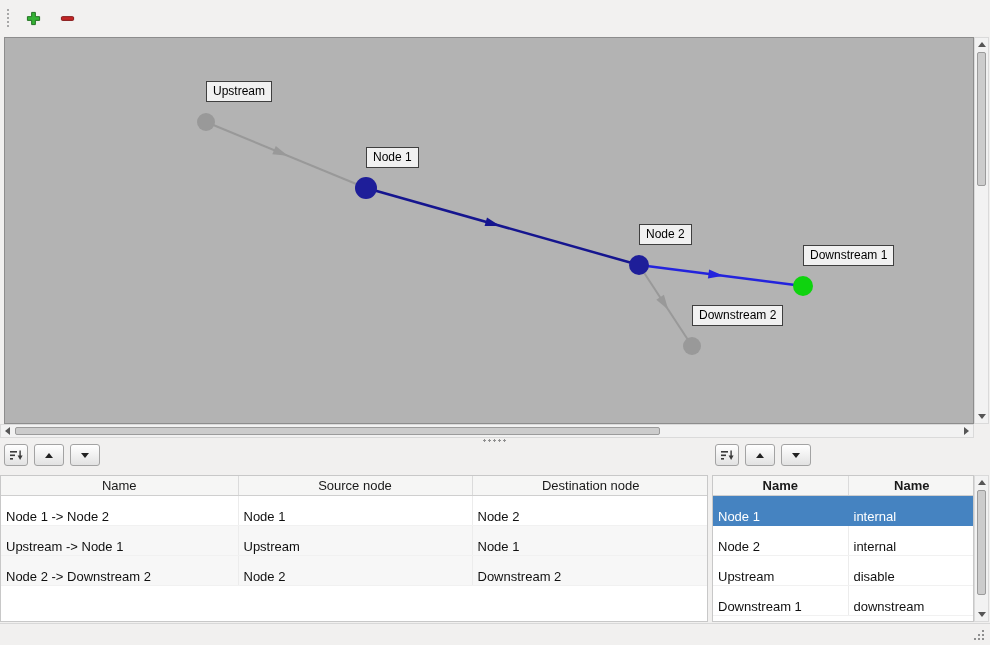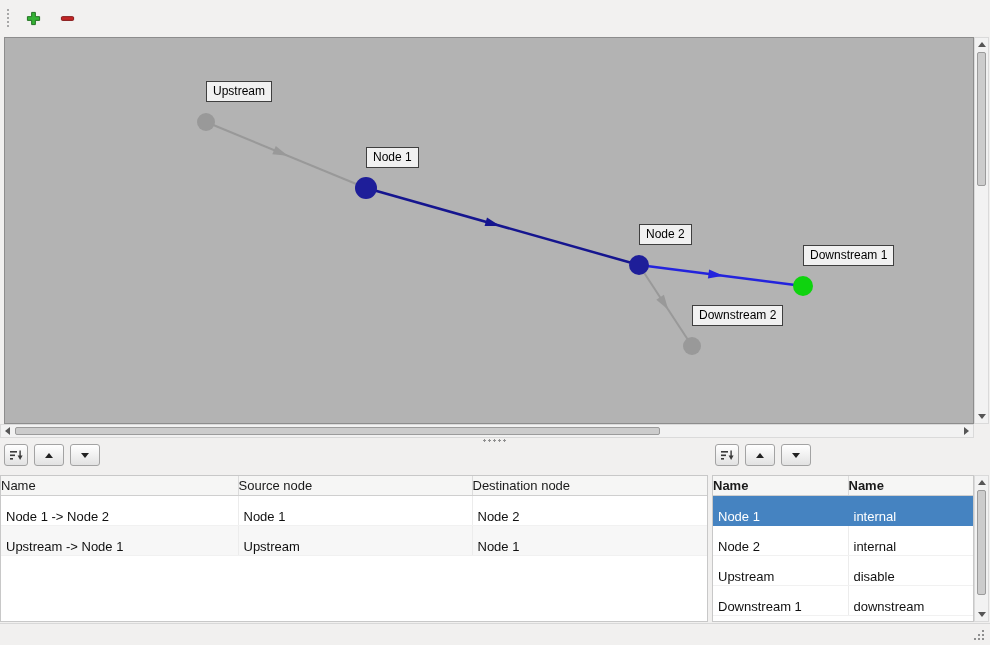--- a/index.html
+++ b/index.html
@@ -62,21 +62,21 @@
   .panel-toolbar{position:absolute;top:444px;height:22px;display:flex;gap:6px;}
   .left-tb{left:4px;} .right-tb{left:715px;}
   .btn{height:22px;border:1px solid #a3a3a3;border-radius:3px;background:linear-gradient(#ffffff,#e2e2e2);display:flex;align-items:center;justify-content:center;padding:0;cursor:pointer;}
   .sort-btn{width:24px;} .move-btn{width:30px;}
 
   
   .table-wrap{position:absolute;top:475px;height:147px;background:#fff;border:1px solid #c8c8c8;overflow:hidden;}
   .left-table{left:0;width:708px;}
   .right-table{left:712px;width:262px;}
   table.grid{border-collapse:collapse;table-layout:fixed;width:100%;font-size:13px;}
-  .grid th{height:19px;font-weight:normal;text-align:left;background:#f6f6f5;border-bottom:1px solid #cfcfcf;border-right:1px solid #dbdbdb;color:#1a1a1a;padding:0;}
+  .grid th{height:19px;font-weight:normal;text-align:center;background:#f6f6f5;border-bottom:1px solid #cfcfcf;border-right:1px solid #dbdbdb;color:#1a1a1a;padding:0;}
   .grid th:last-child{border-right:none;}
   .nodes-grid th{font-weight:bold;}
   .grid td{height:30px;padding:12px 4px 0 5px;border-right:1px solid #ececec;border-bottom:1px solid #f1f1f1;color:#101010;overflow:hidden;white-space:nowrap;}
   .grid td:last-child{border-right:none;}
   tr.alt td{background:#f7f7f7;}
   tr.selected td{background:var(--sel);color:#fff;border-right-color:var(--sel);border-bottom-color:var(--sel);}
   .edges-grid col.c1{width:237px;} .edges-grid col.c2{width:234px;} .edges-grid col.c3{width:237px;}
   .nodes-grid col.n1{width:135px;} .nodes-grid col.n2{width:127px;}
 
   
@@ -205,20 +205,25 @@
       <tbody id="edges-tbody">
           <tr>
             <td>Node 1 -&gt; Node 2</td>
             <td>Node 1</td>
             <td>Node 2</td>
           </tr>
           <tr class="alt">
             <td>Upstream -&gt; Node 1</td>
             <td>Upstream</td>
             <td>Node 1</td>
+          </tr>
+          <tr class="alt">
+            <td>Node 2 -&gt; Downstream 2</td>
+            <td>Node 2</td>
+            <td>Downstream 2</td>
           </tr>
         </tbody>
     </table>
   </div>
 
   <div class="table-wrap right-table">
     <table class="grid nodes-grid">
       <colgroup>
           <col class="n1">
           <col class="n2">

